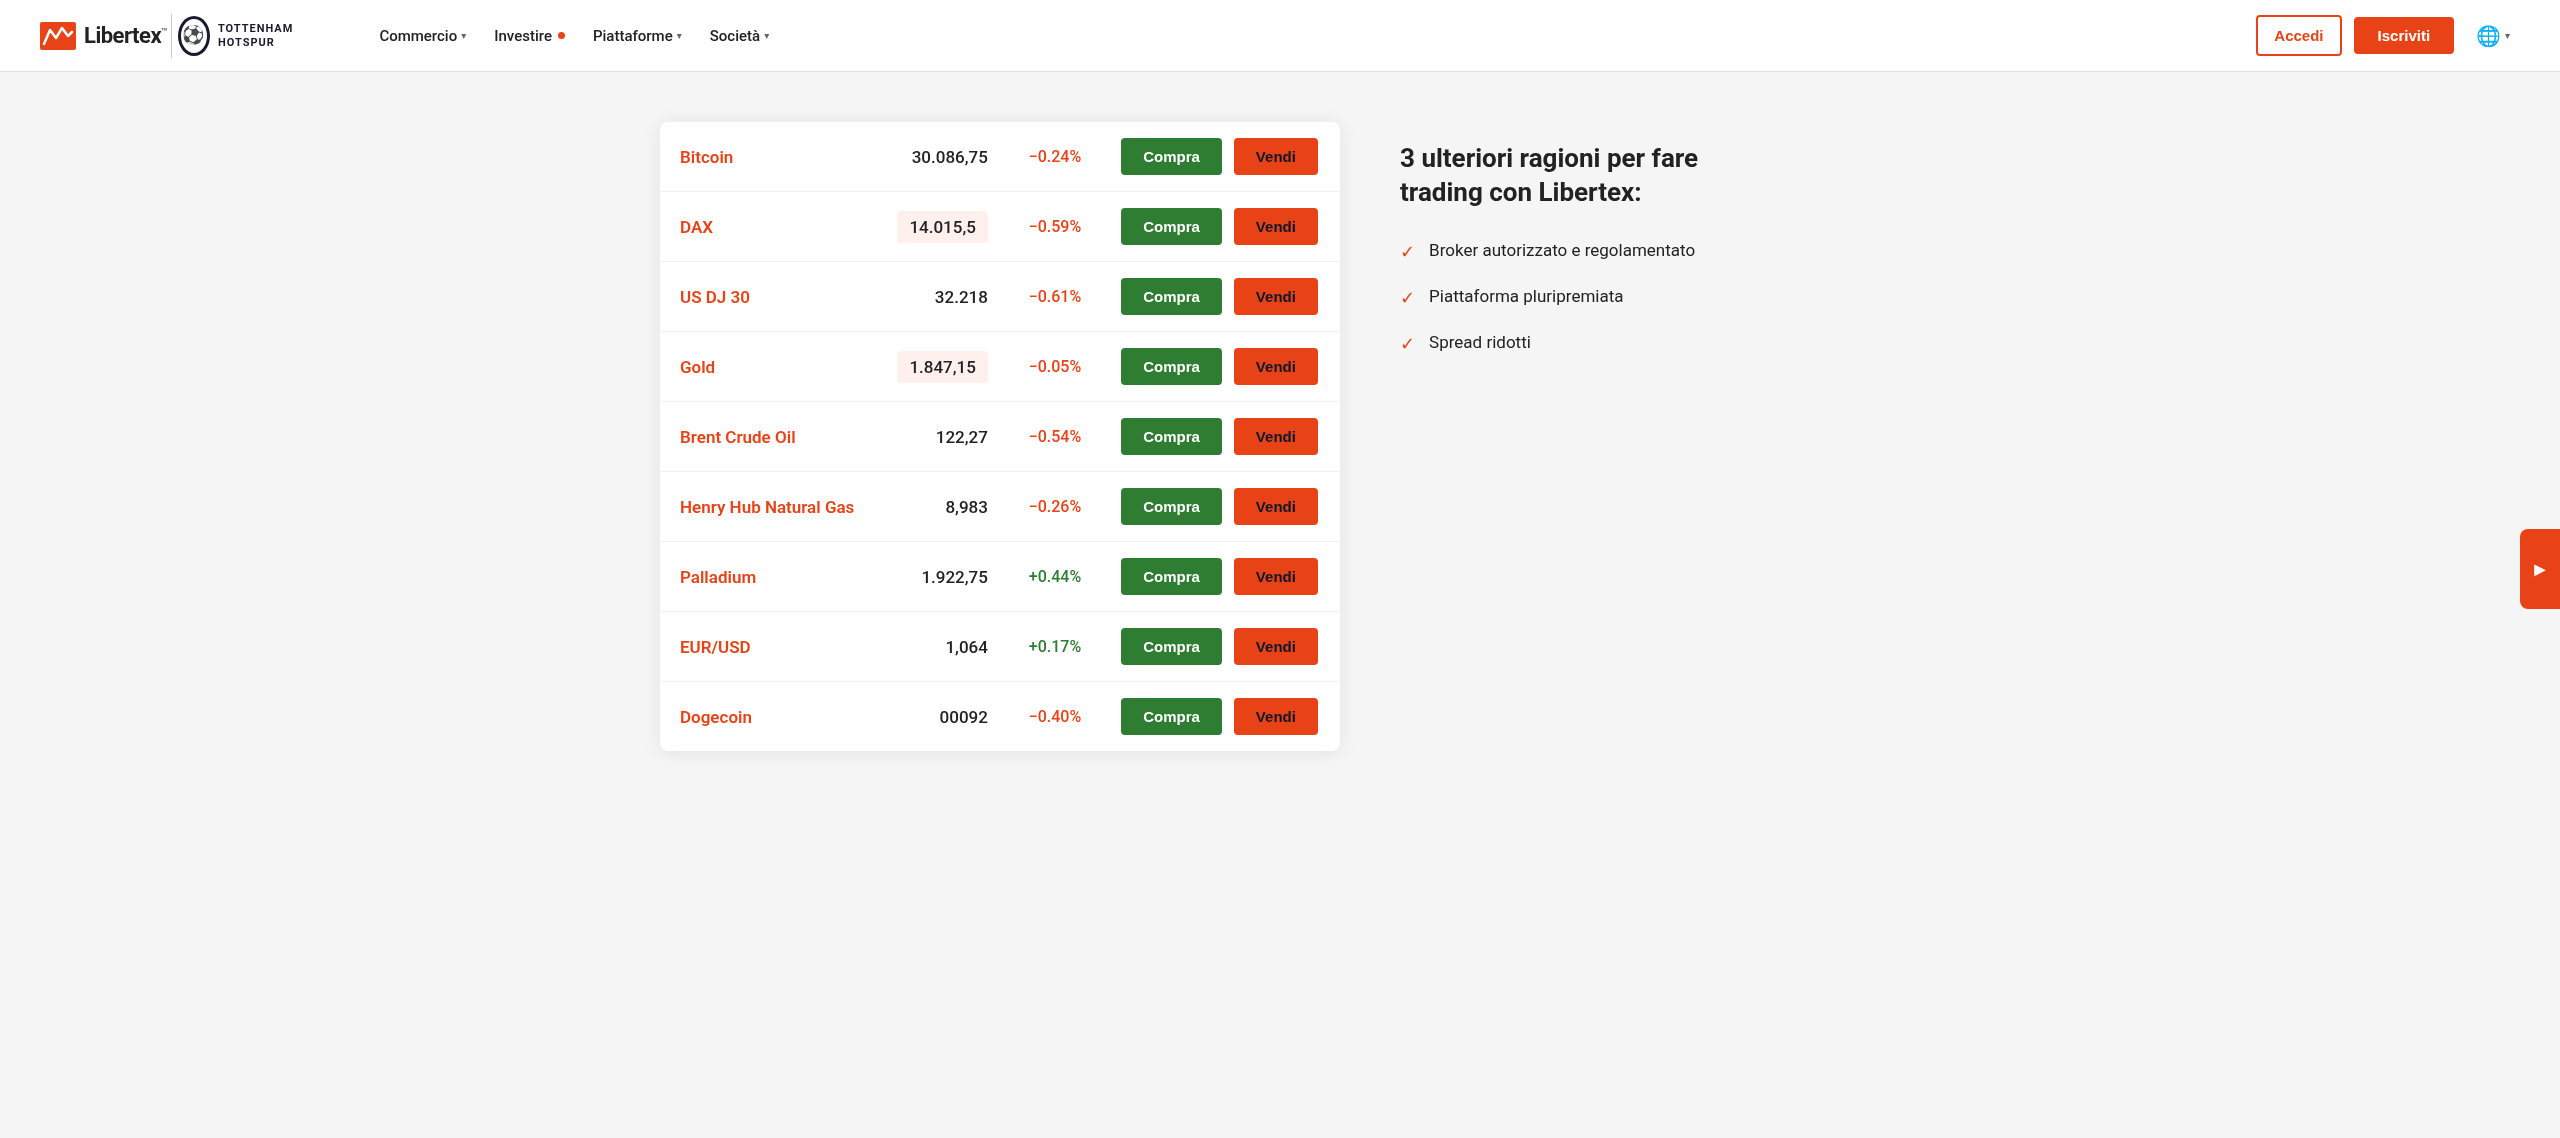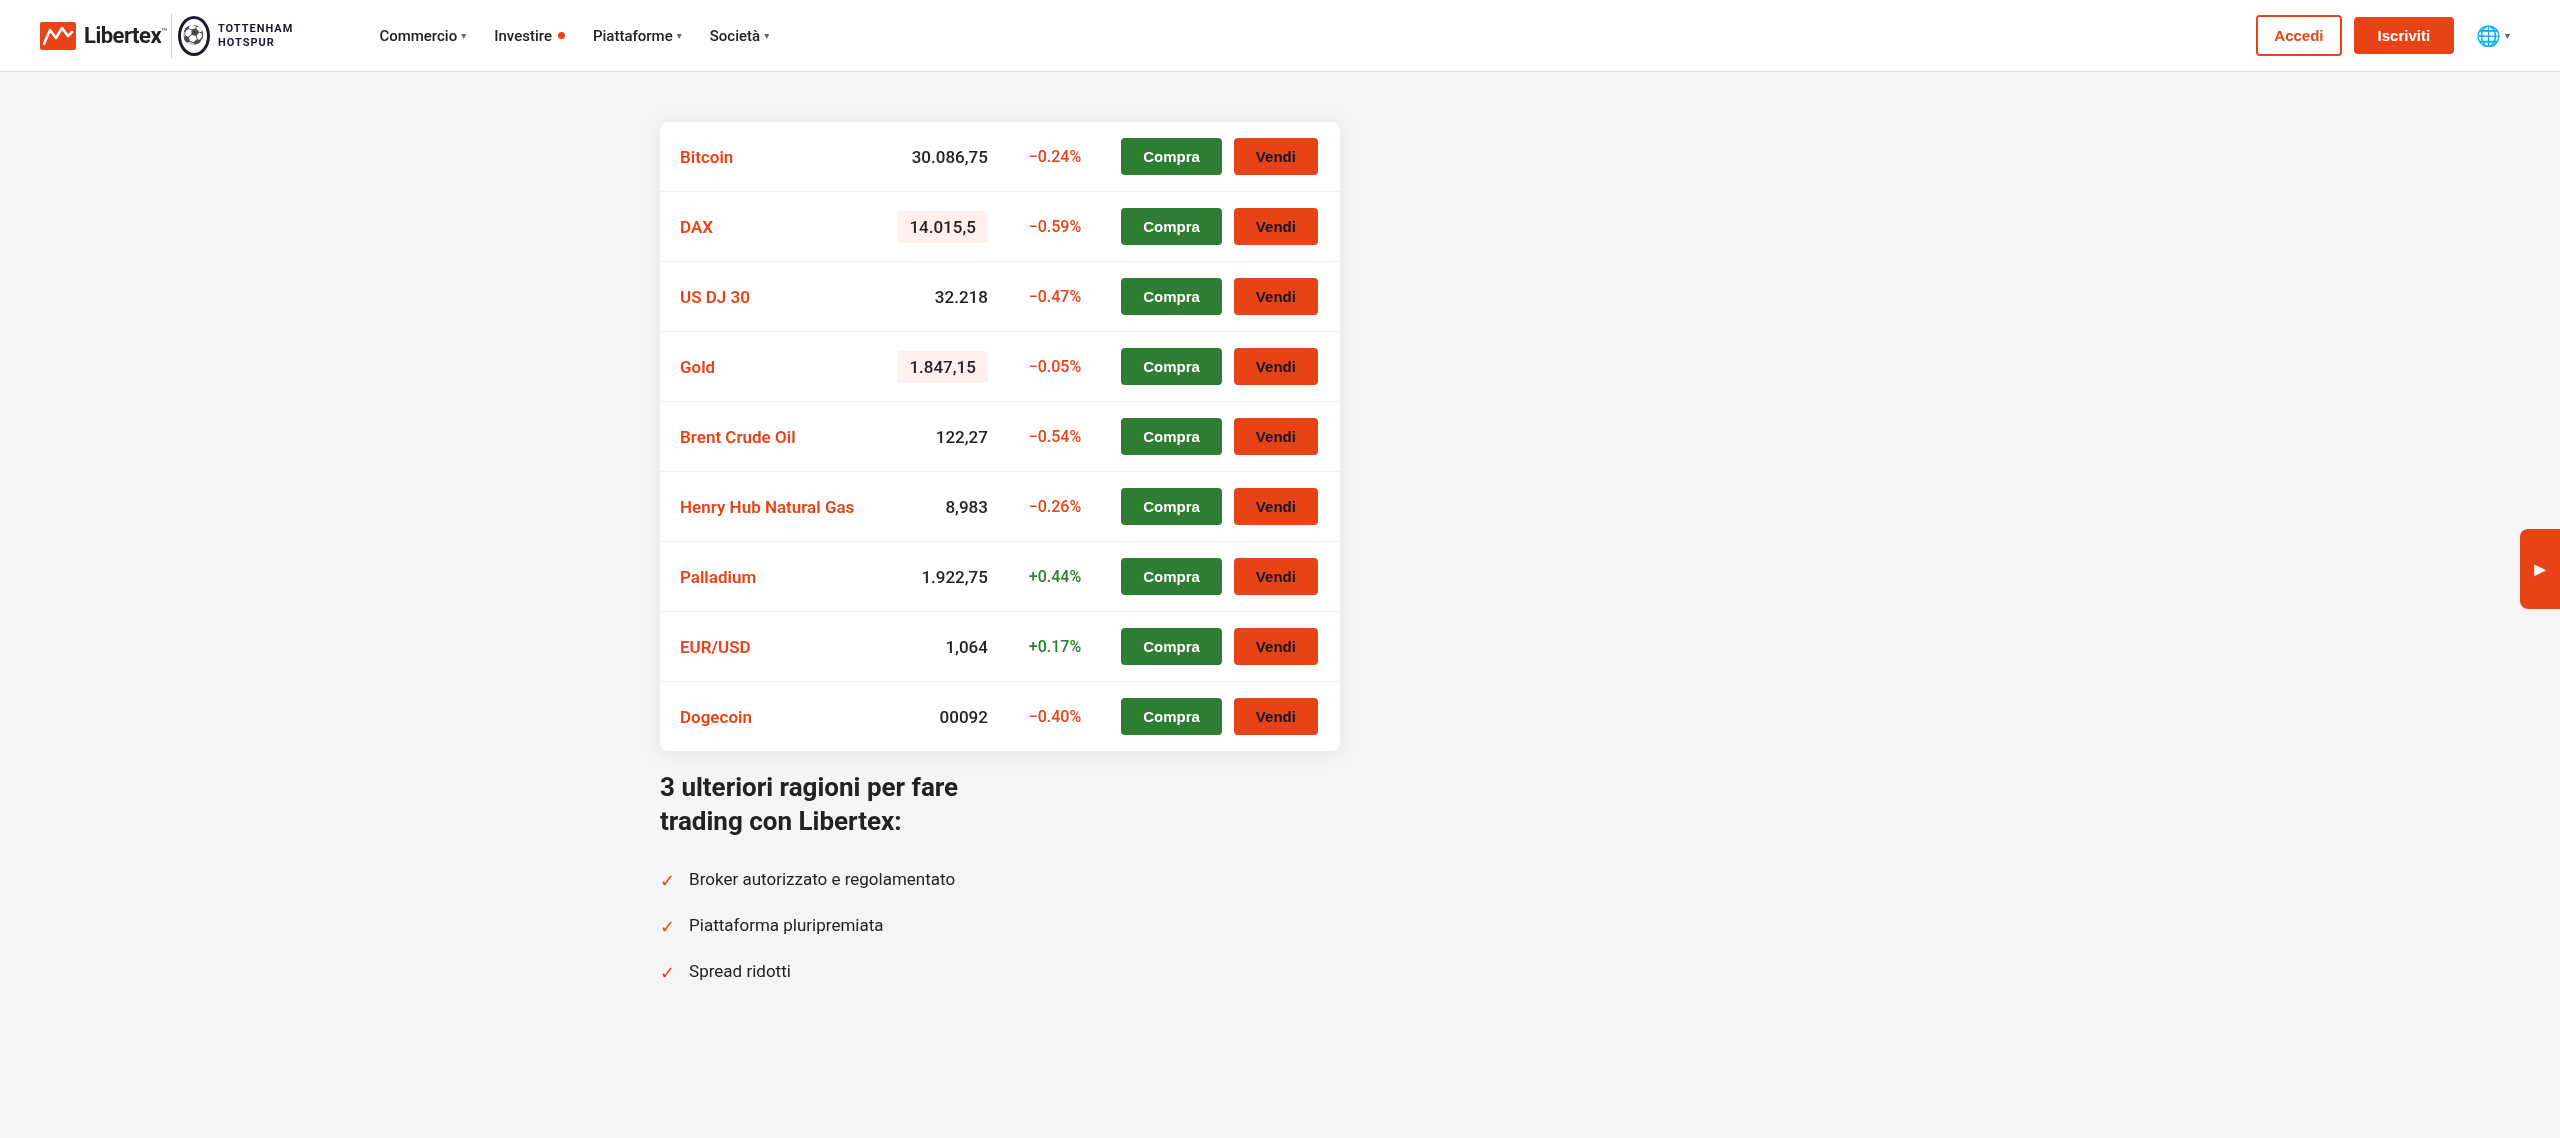--- a/index.html
+++ b/index.html
@@ -131,24 +131,24 @@
       cursor: pointer;
       padding: 6px 10px;
       border-radius: 4px;
     }
     .globe-icon { font-size: 20px; color: #444; }
 
     
     .main-content {
       display: flex;
       padding: 50px 80px;
+      gap: 60px;
       align-items: flex-start;
       max-width: 1400px;
       margin: 0 auto;
-      flex-direction: column;
     }
 
     
     .trading-table-wrapper {
       background: #fff;
       border-radius: 8px;
       box-shadow: 0 2px 20px rgba(0,0,0,0.08);
       overflow: hidden;
       min-width: 680px;
       flex: 0 0 auto;
@@ -341,21 +341,21 @@
       <td class="asset-price"><span class="price-highlight">14.015,5</span></td>
       <td class="asset-change change-negative">−0.59%</td>
       <td>
         <button class="btn-compra">Compra</button>
         <button class="btn-vendi">Vendi</button>
       </td>
     </tr>
           <tr>
       <td class="asset-name">US DJ 30</td>
       <td class="asset-price">32.218</td>
-      <td class="asset-change change-negative">−0.47%</td>
+      <td class="asset-change change-negative">−0.61%</td>
       <td>
         <button class="btn-compra">Compra</button>
         <button class="btn-vendi">Vendi</button>
       </td>
     </tr>
           <tr>
       <td class="asset-name">Gold</td>
       <td class="asset-price"><span class="price-highlight">1.847,15</span></td>
       <td class="asset-change change-negative">−0.05%</td>
       <td>

